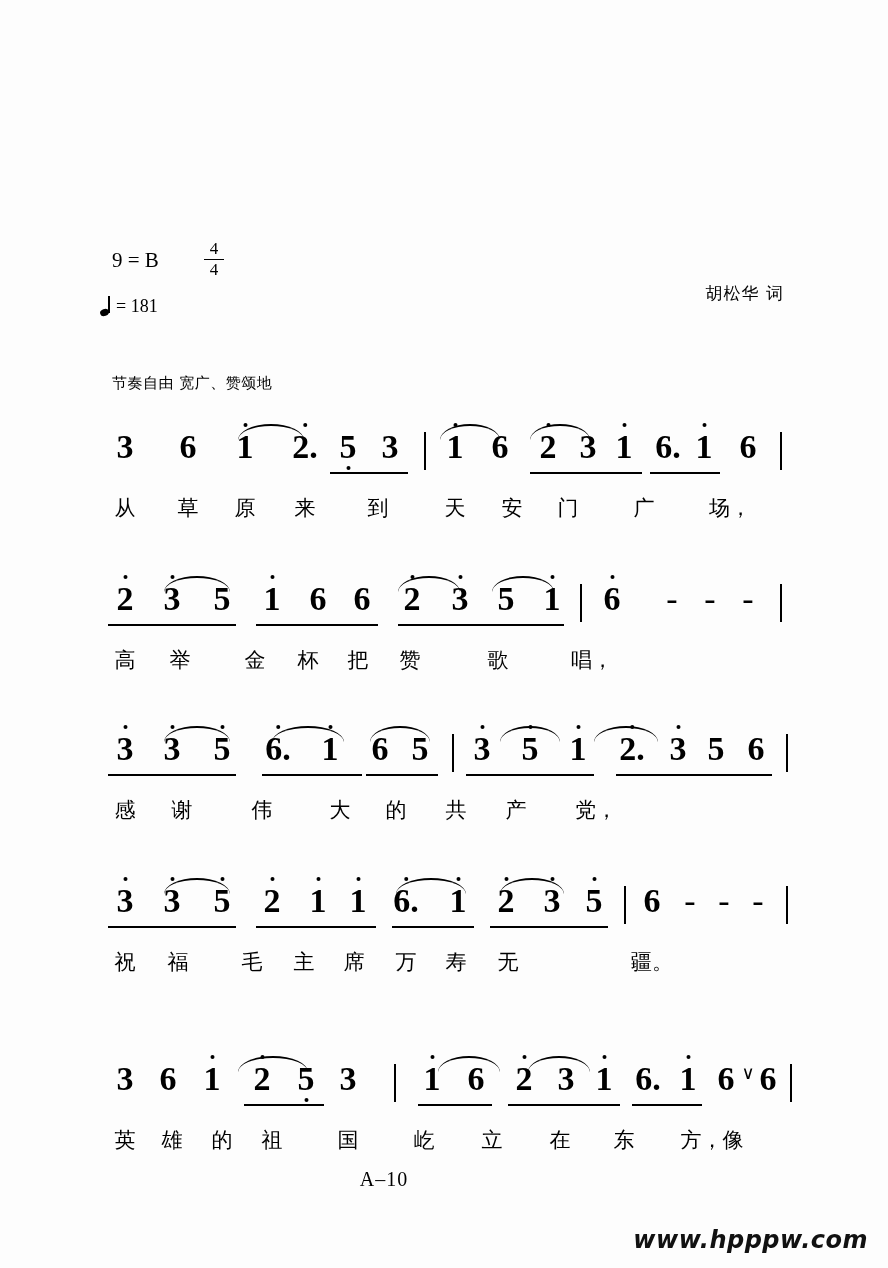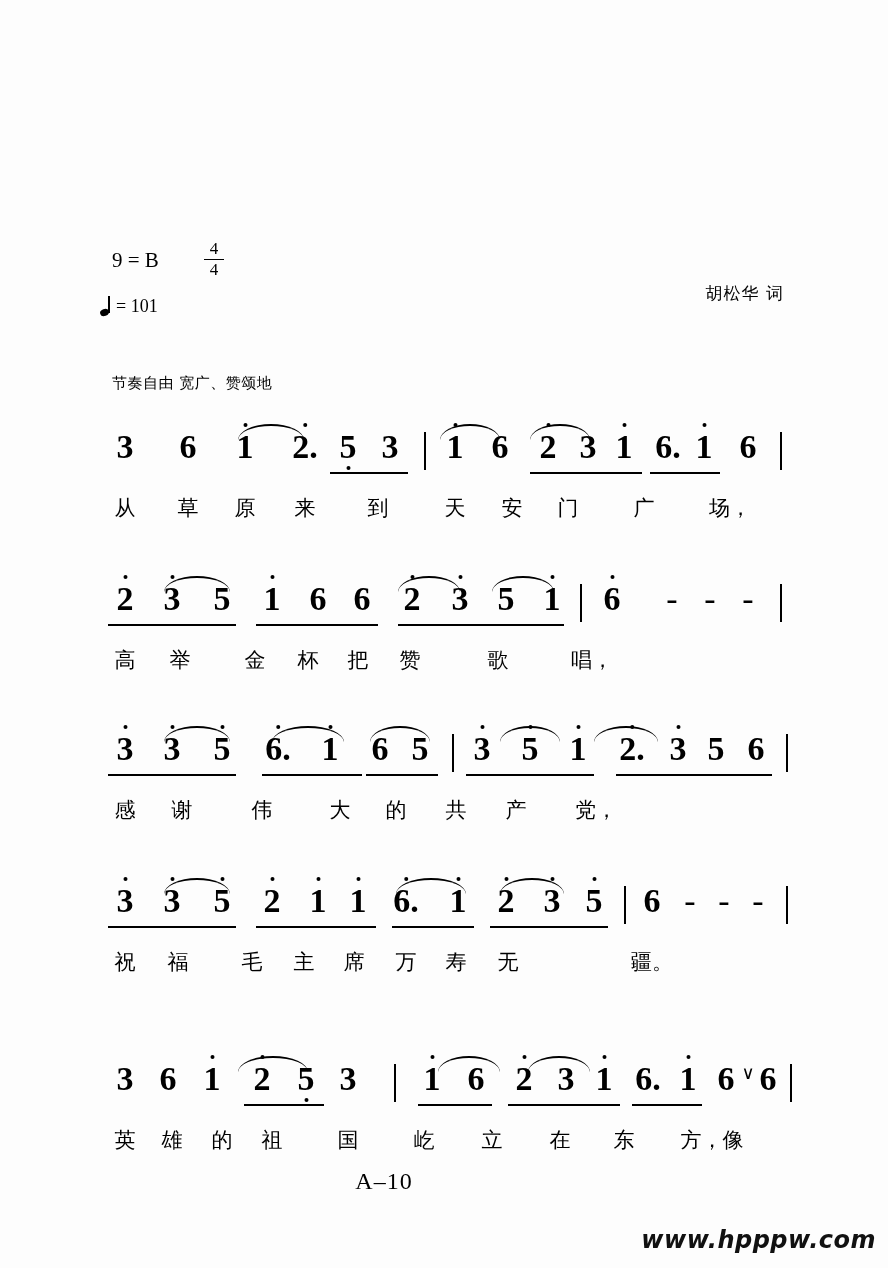--- a/index.html
+++ b/index.html
@@ -187,26 +187,26 @@
     background: #000;
   }
 
   .pagenum {
     position: absolute;
     top: 1168px;
     left: 0;
     width: 768px;
     text-align: center;
     font-family: "Liberation Serif", serif;
-    font-size: 24px;
+    font-size: 20px;
     letter-spacing: 1px;
   }
   .watermark {
     position: absolute;
-    right: 12px;
+    right: 20px;
     bottom: 14px;
     font-family: "DejaVu Sans", sans-serif;
     font-weight: bold;
     font-style: italic;
     font-size: 24px;
     color: #111;
     letter-spacing: 0.5px;
   }
 </style>
 </head>
@@ -223,21 +223,21 @@
     <span class="num">4</span>
     <span class="bar"></span>
     <span class="den">4</span>
   </div>
 
   <div class="tempo">
     <span class="quarter-note">
       <span class="head"></span>
         <span class="stem"></span>
     </span>
-    <span>= 101</span>
+    <span>= 181</span>
   </div>
 
   <div class="credit">胡松华 词</div>
   <div class="expression">节奏自由 宽广、赞颂地</div>
 
   <div class="system" style="top:428px;">
     <div class="notes-row">
       <span class="slur" style="left:238px; width:66px; top:-4px;"></span>
       <span class="slur" style="left:440px; width:60px; top:-4px;"></span>
       <span class="slur" style="left:530px; width:60px; top:-4px;"></span>

